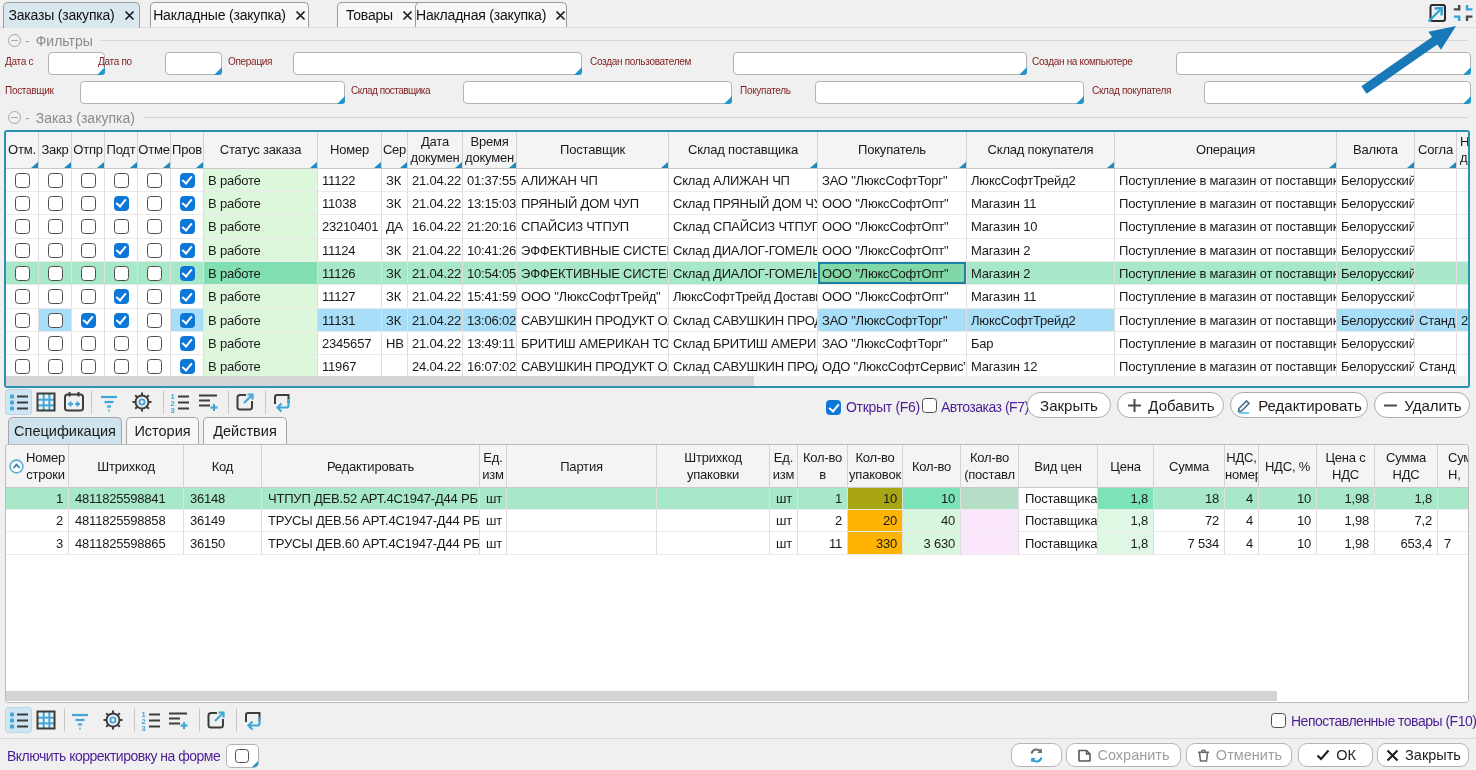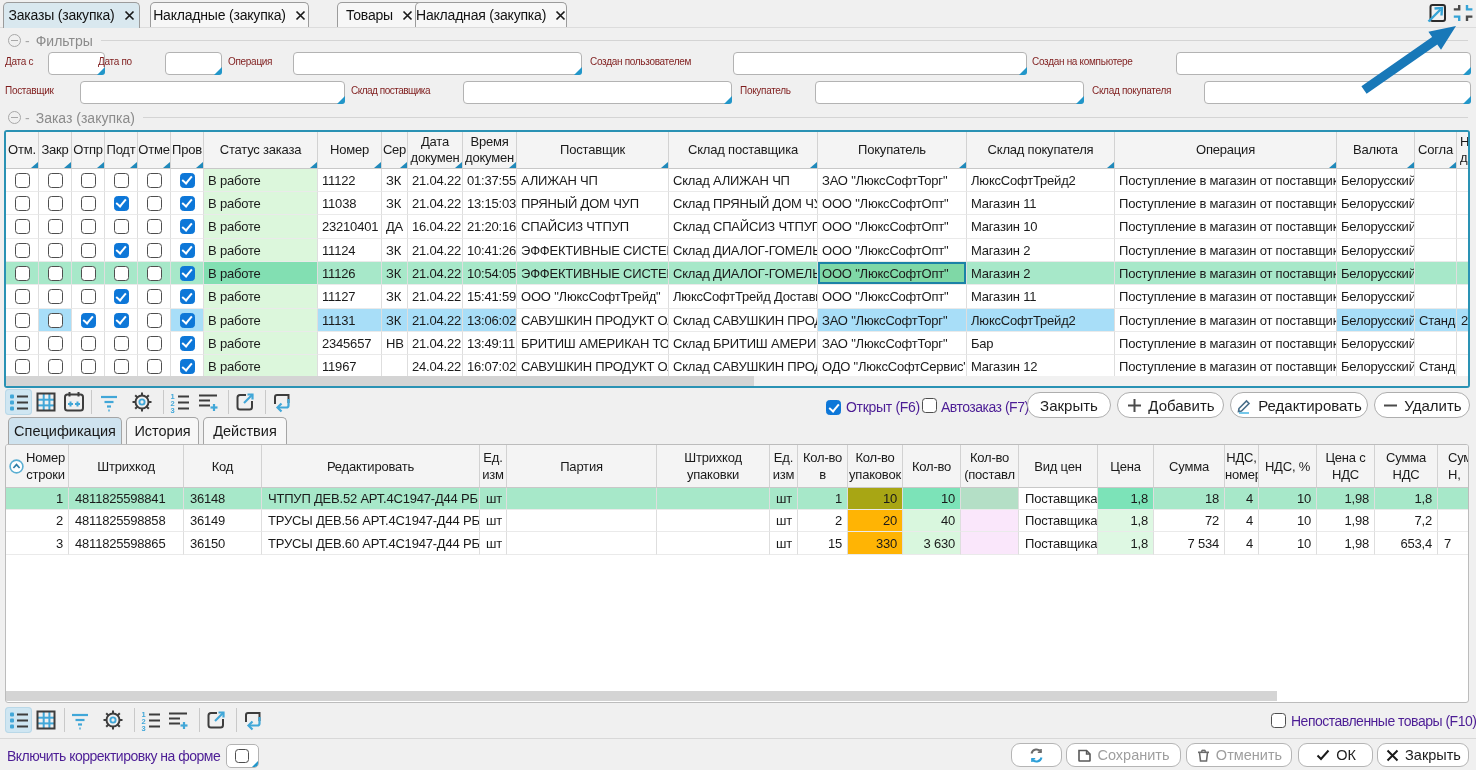--- a/index.html
+++ b/index.html
@@ -614,21 +614,21 @@
         </tr>
 <tr>
           <td class="r">3</td>
           <td class="l">4811825598865</td>
           <td class="l">36150</td>
           <td class="l">ТРУСЫ ДЕВ.60 АРТ.4С1947-Д44 РБ</td>
           <td class="l">шт</td>
           <td></td>
           <td></td>
           <td class="l">шт</td>
-          <td class="r">15</td>
+          <td class="r">11</td>
           <td class="r org">330</td>
           <td class="r pgr">3 630</td>
           <td class="pnk"></td>
           <td class="l">Поставщика</td>
           <td class="r pce">1,8</td>
           <td class="r">7 534</td>
           <td class="r">4</td>
           <td class="r">10</td>
           <td class="r">1,98</td>
           <td class="r">653,4</td>

